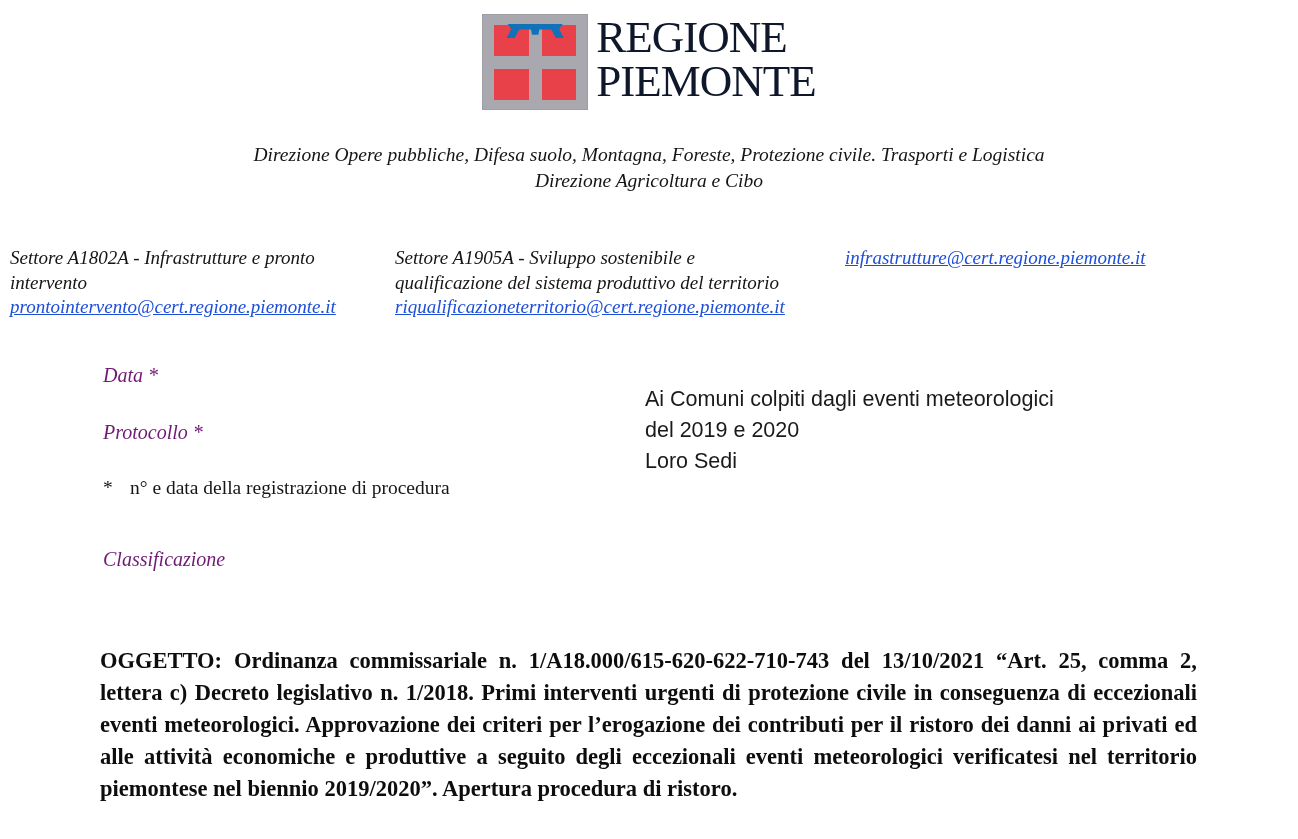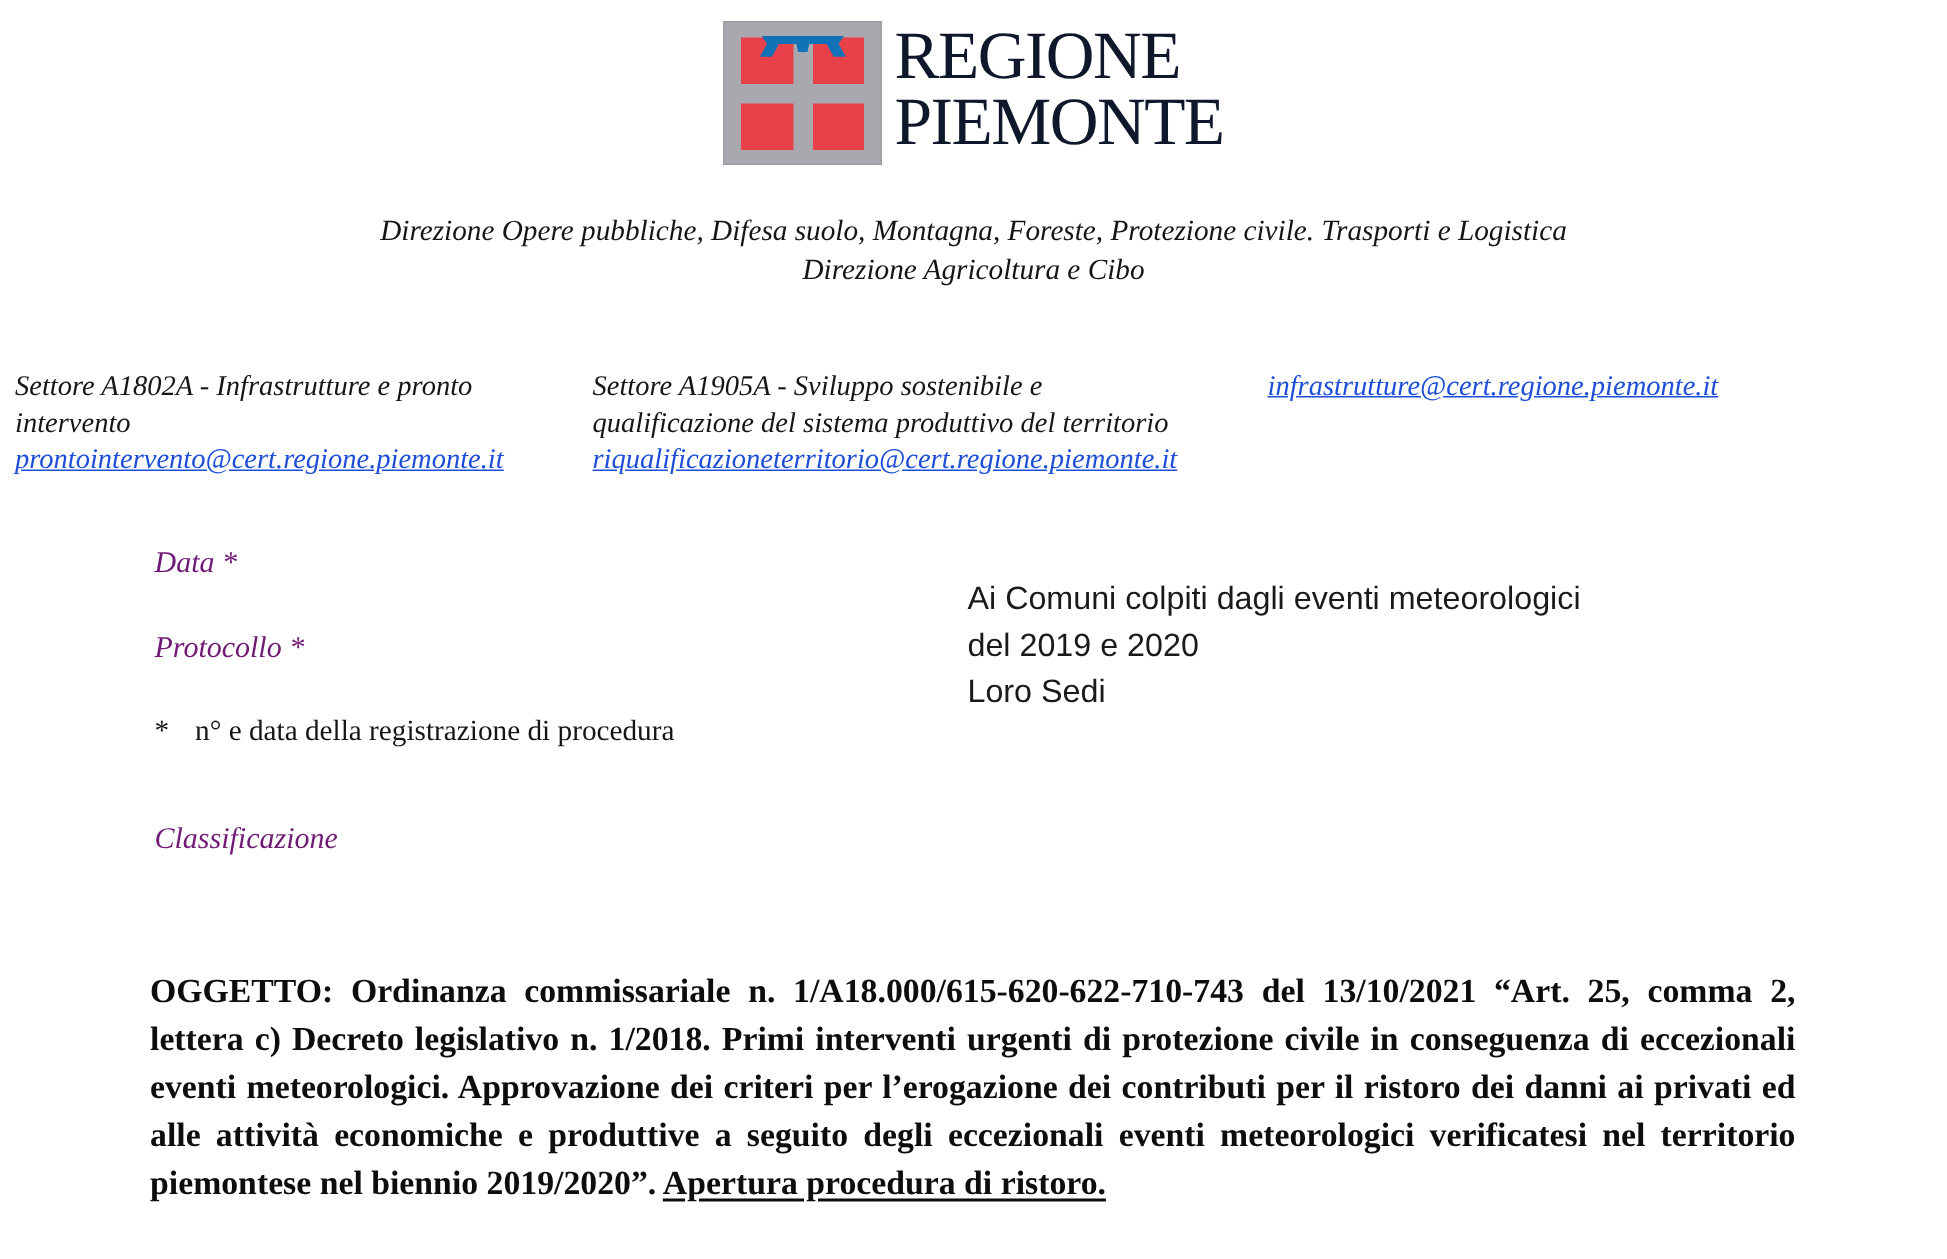--- a/index.html
+++ b/index.html
@@ -131,21 +131,20 @@
     left: 100px;
     top: 645px;
     width: 1097px;
     font-weight: bold;
     font-size: 22.5px;
     line-height: 32px;
     text-align: justify;
     color: #0d0d0d;
   }
   .subject .underlined {
-    text-decoration: underline;
     text-decoration-thickness: 2px;
     text-underline-offset: 3px;
     margin-top: 12px;
   }
 </style>
 </head>
 <body>
 
 <div class="page">
 

